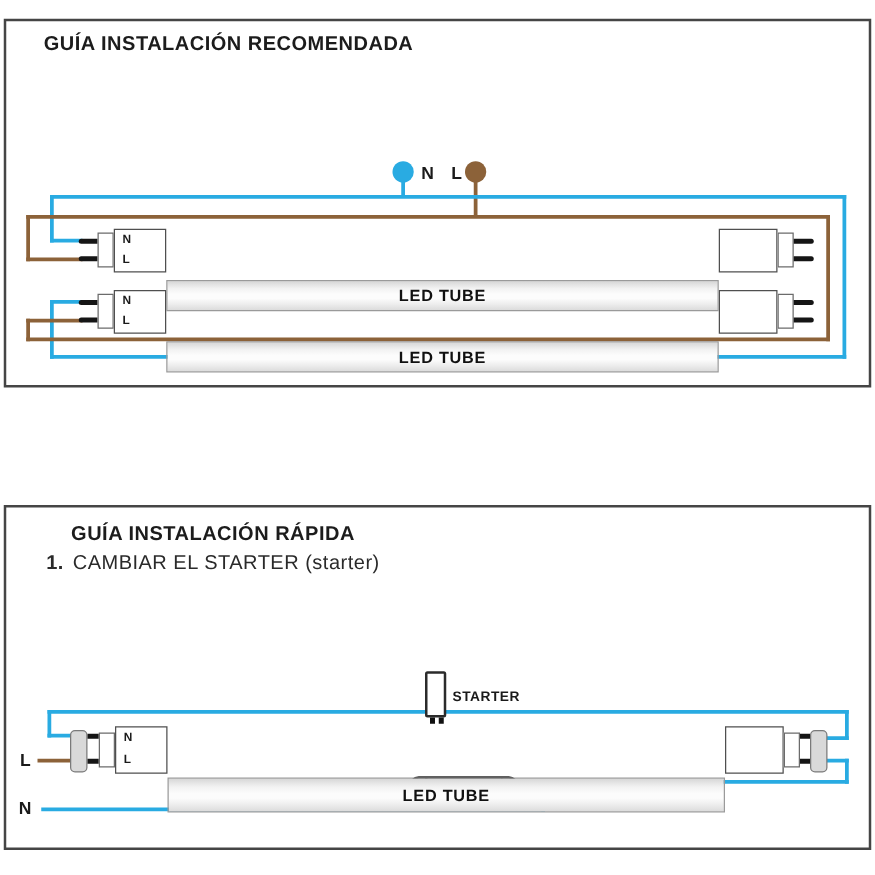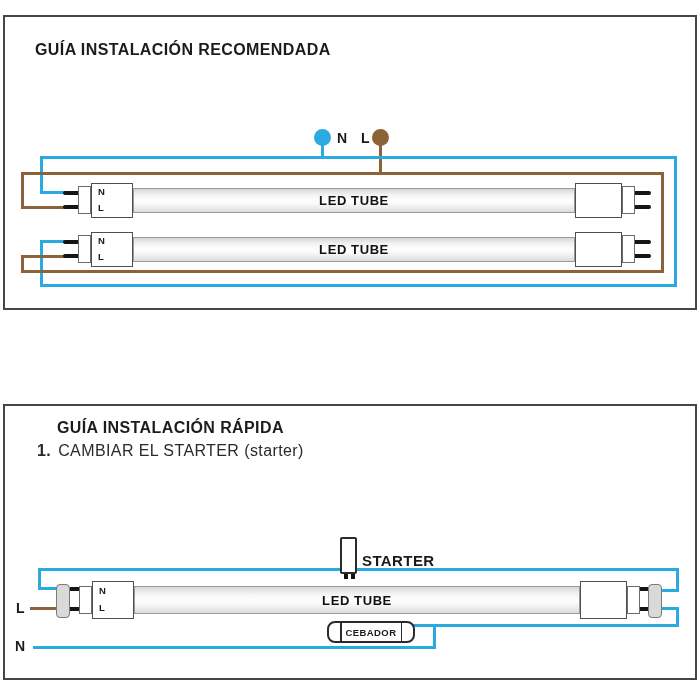--- a/index.html
+++ b/index.html
@@ -30,45 +30,45 @@
 
   .tube{position:absolute;height:44px;}
   .tube .pin{position:absolute;background:#151515;height:3.5px;}
   .pin-left{border-radius:2px 0 0 2px;}
   .pin-right{border-radius:0 2px 2px 0;}
   .tube .conn{position:absolute;background:#fff;border:1.5px solid #6b6b6b;box-sizing:border-box;}
   .tube .endbox{position:absolute;background:#fff;border:1.5px solid #4f4f4f;box-sizing:border-box;}
   .tube .nl{position:absolute;font-size:9.5px;font-weight:bold;color:#1a1a1a;left:6px;}
   .tube .body{position:absolute;box-sizing:border-box;border:1px solid #9a9a9a;
     background:linear-gradient(to bottom,#d7d7d7 0%,#f2f2f2 25%,#fcfcfc 45%,#fcfcfc 60%,#ededed 80%,#dcdcdc 100%);
-    display:flex;align-items:center;justify-content:center;}
+    display:flex;align-items:center;justify-content:center;margin-top:36px;}
   .tube .body span{font-weight:bold;font-size:13px;letter-spacing:.6px;color:#111;}
 
   .holder{position:absolute;width:14px;height:34px;background:#d9d9d9;border:1.5px solid #7a7a7a;
     border-radius:4px;box-sizing:border-box;}
 
   #starter{position:absolute;left:340px;top:537px;width:17px;height:37px;background:#fff;
     border:2px solid #2b2b2b;border-radius:2px;box-sizing:border-box;}
   .st-pin{position:absolute;width:3.5px;height:5px;background:#111;top:574px;}
-  #starter-label{position:absolute;left:362px;top:552px;font-size:15px;font-weight:bold;letter-spacing:.4px;color:#1a1a1a;text-align:center;}
+  #starter-label{position:absolute;left:362px;top:552px;font-size:11px;font-weight:bold;letter-spacing:.4px;color:#1a1a1a;text-align:center;}
 
   #ballast{position:absolute;left:327px;top:621px;width:88px;height:22px;background:#fff;
     border:2px solid #2b2b2b;border-radius:8px;box-sizing:border-box;
     display:flex;align-items:center;justify-content:center;}
   #ballast span{font-size:9.5px;font-weight:bold;letter-spacing:.4px;color:#1a1a1a;}
   .bal-cap{position:absolute;top:-1px;bottom:-1px;width:1.5px;background:#2b2b2b;}
 
   .feedlabel{position:absolute;font-weight:bold;font-size:14px;color:#1a1a1a;}
 </style>
 </head>
 <body style="--blue: #29ABE2; --brown: #8C6239;">
 
 <div class="panel" id="panel1"></div>
 
-<div class="titleblock" style="left:35px;top:39px;">
+<div class="titleblock" style="left:35px;top:25px;">
   <div class="t-bold">GUÍA INSTALACIÓN RECOMENDADA</div>
 </div>
 
 <div class="wire wv wb" style="left:321px;top:141px;height:17px;"></div>
 <div class="wire wv wbr" style="left:379px;top:141px;height:33px;"></div>
 <div class="dot dot-n" style="left:314px;top:129px;"></div>
 <div class="dot dot-l" style="left:372px;top:129px;"></div>
 <div class="termlabel" style="left:337px;top:130px;">N</div>
 <div class="termlabel" style="left:361px;top:130px;">L</div>
 

